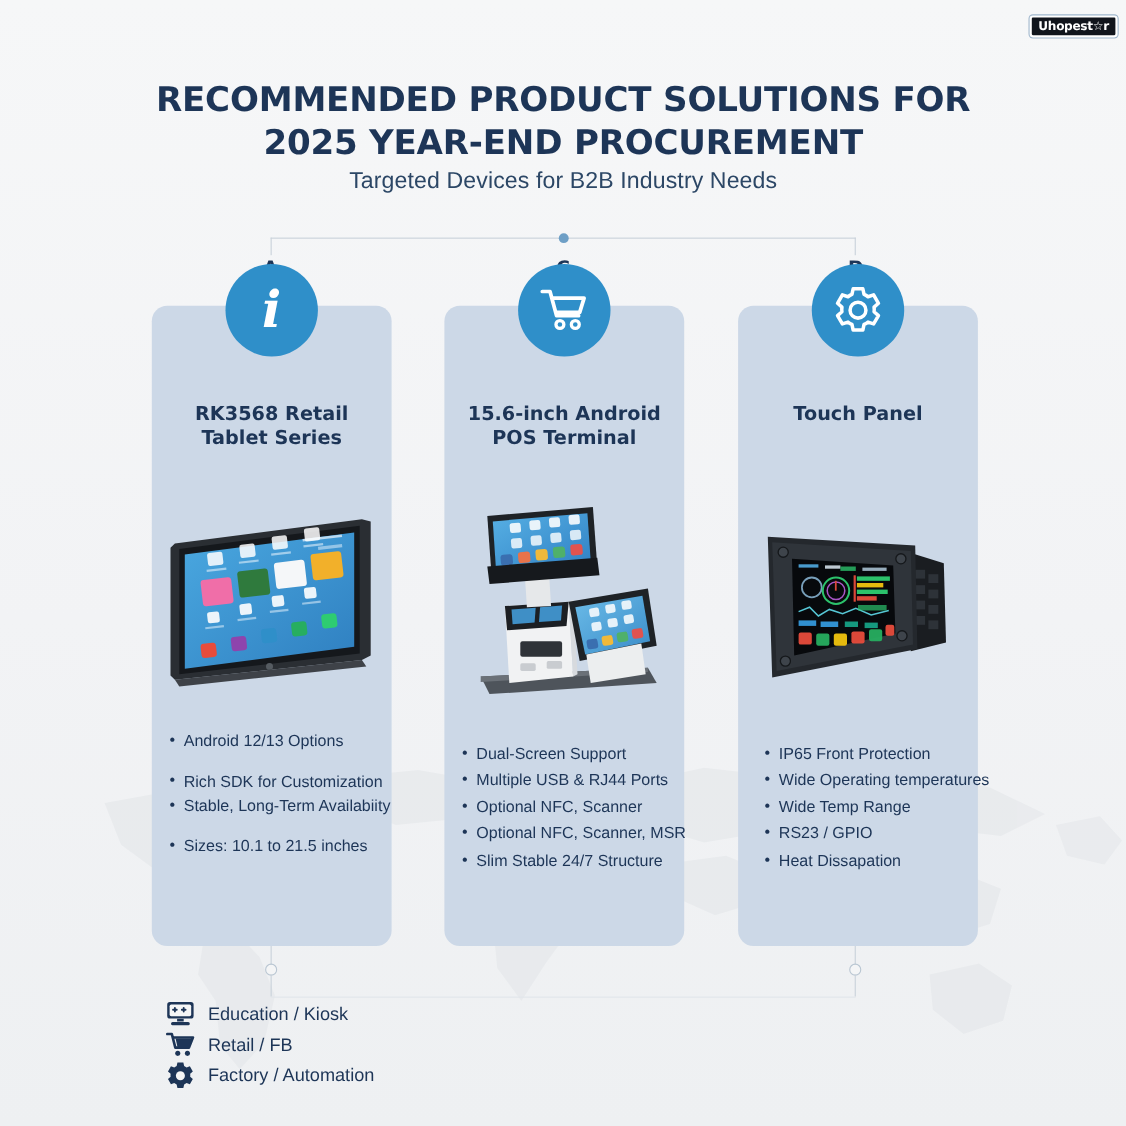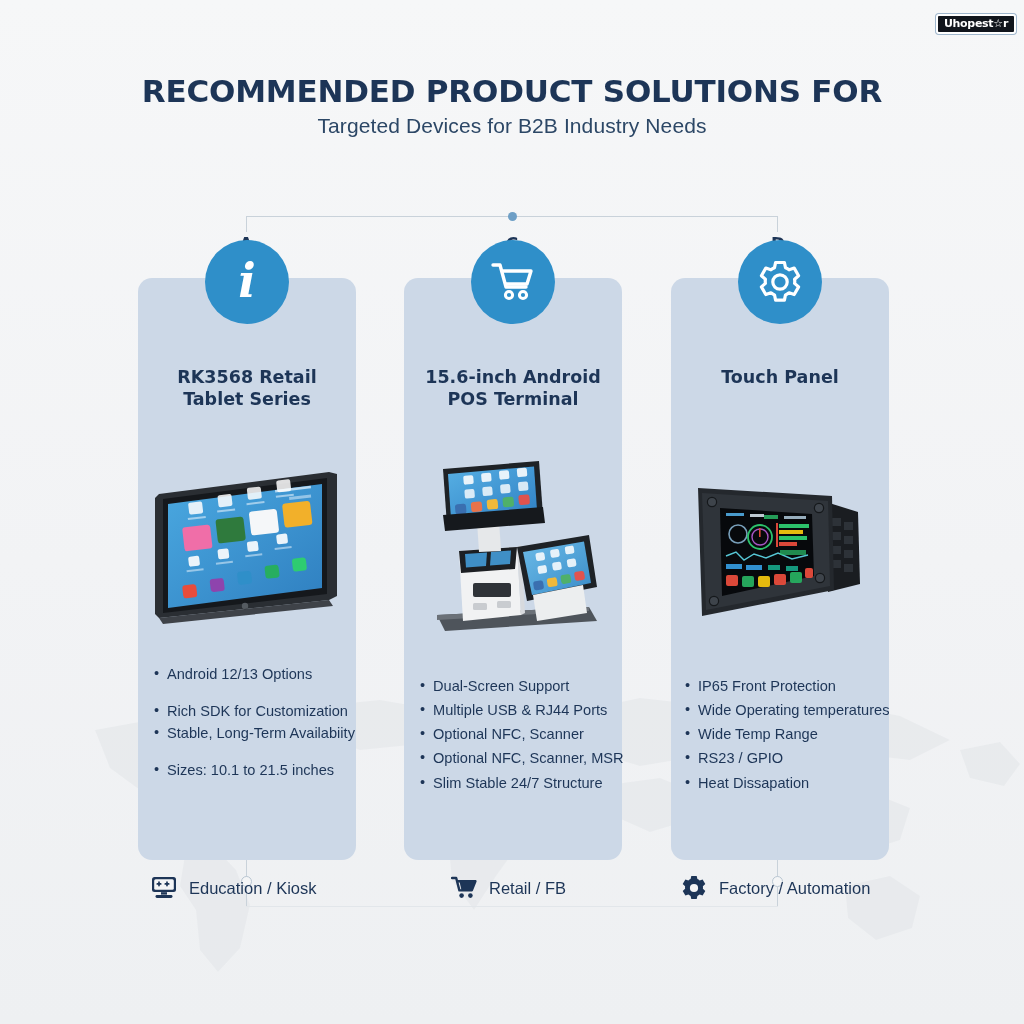--- a/index.html
+++ b/index.html
@@ -243,24 +243,25 @@
   .cb-base {
     position: absolute;
     top: 46px; left: 0; right: 0;
     height: 1px;
     background: #e2e6ea;
   }
 
   
   .legend {
     position: absolute;
-    top: 874px;
+    top: 908px;
     left: 150px;
     width: 760px;
     display: flex;
+    flex-direction: column;
   }
   .legend-item {
     display: flex;
     align-items: center;
     gap: 11px;
   }
   .legend-item.i0 { width: 300px; }
   .legend-item.i1 { width: 230px; }
   .legend-item.i2 { width: 230px; }
   .legend-icon { width: 28px; height: 28px; display: flex; align-items: center; justify-content: center; }
@@ -292,20 +293,21 @@
       </g>
     </svg>
   </div>
 
   <div class="watermark">
     <div class="watermark-text">Uhopest☆r</div>
   </div>
 
   <div class="header">
     <div class="title-line">RECOMMENDED PRODUCT SOLUTIONS FOR</div>
+    <div class="title-line">2025 YEAR-END PROCUREMENT</div>
     <div class="subtitle">Targeted Devices for B2B Industry Needs</div>
   </div>
 
   <div class="connector-top">
     <div class="conn-h"></div>
     <div class="conn-v left"></div>
     <div class="conn-v right"></div>
     <div class="conn-dot"></div>
   </div>
 
@@ -576,21 +578,21 @@
           <rect x="46" y="109" width="12" height="11" rx="2" fill="#e74c3c"></rect>
           <rect x="62" y="110" width="12" height="11" rx="2" fill="#27ae60"></rect>
           <rect x="78" y="110" width="12" height="11" rx="2" fill="#f1c40f"></rect>
           <rect x="94" y="108" width="12" height="11" rx="2" fill="#e74c3c"></rect>
           <rect x="110" y="106" width="12" height="11" rx="2" fill="#27ae60"></rect>
           <rect x="125" y="102" width="8" height="10" rx="2" fill="#e74c3c"></rect>
         </g>
       </svg>
     </div>
 
-    <div class="bullets" style="top:398px;left:14px">
+    <div class="bullets" style="top:398px;left:24px">
       <ul>
         <li>IP65 Front Protection</li>
         <li>Wide Operating temperatures</li>
         <li>Wide Temp Range</li>
         <li>RS23 / GPIO</li>
         <li>Heat Dissapation</li>
       </ul>
     </div>
   </div>
 

